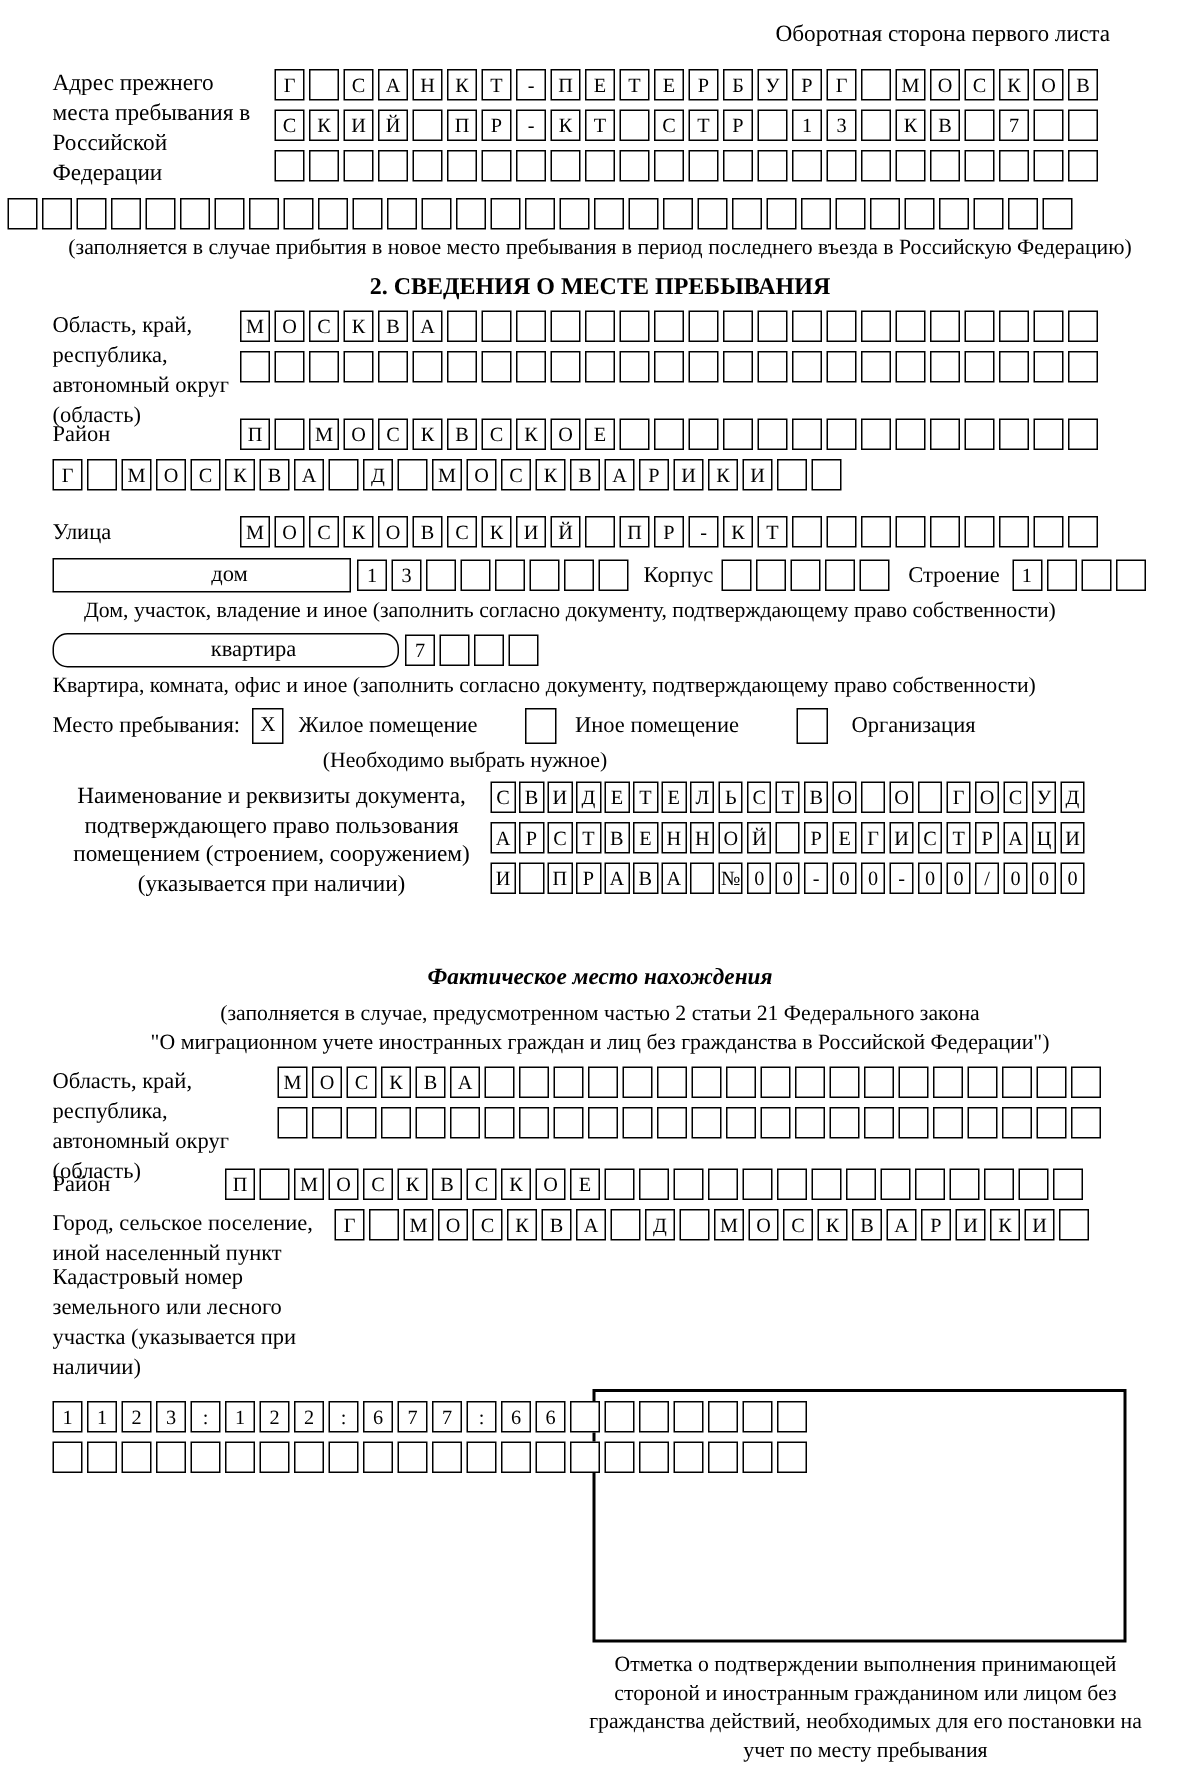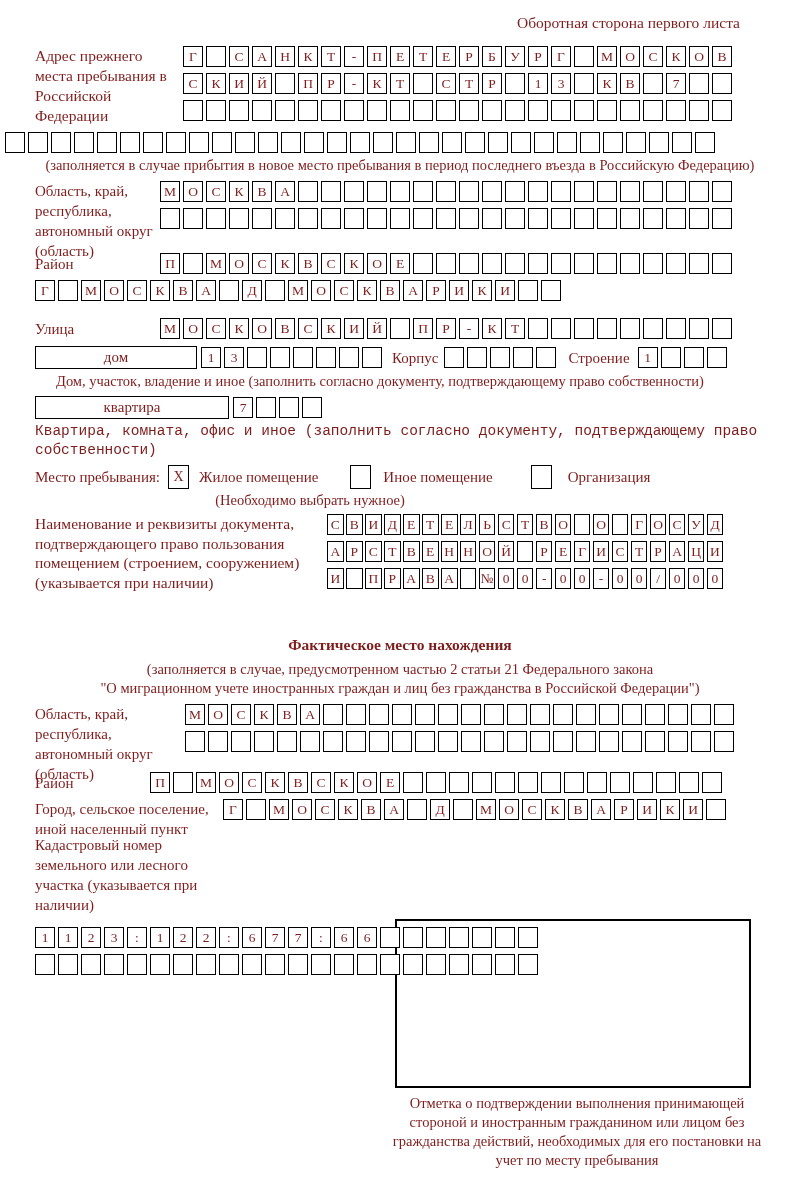--- a/index.html
+++ b/index.html
@@ -1,19 +1,19 @@
 <!DOCTYPE html>
 <html><head>
 <meta charset="utf-8">
 <style>
   * { box-sizing: content-box; }
   html,body { margin:0; padding:0; background:#fff; }
   .page {
     width:800px; height:1180px; overflow:hidden; position:relative;
-    background:#fff; color:#7f1d1d;
+    background:#fff; color:#000000;
     font-family:"Liberation Serif", serif;
   }
   .corner { padding:14px 60px 0 0; text-align:right; font-size:15.5px; }
 
   
   .grid { display:flex; gap:3px; flex:none; }
   .cell {
     display:inline-flex; align-items:center; justify-content:center;
     width:18px; height:19px; border:1.5px solid #000; flex:none;
     font-size:13.5px; line-height:1; background:#fff;
@@ -25,21 +25,21 @@
   .field { display:flex; align-items:flex-start; margin-left:35px; }
   .flabel { font-size:15px; line-height:20px; flex:none; }
 
   .note { font-size:14.5px; line-height:19px; }
   .center { text-align:center; }
   .h2 { text-align:center; font-weight:bold; font-size:16px; }
   .h3 { text-align:center; font-weight:bold; font-size:15.5px; }
 
   .widebox {
     height:21px; border:1.6px solid #000; text-align:center;
-    font-size:15px; line-height:21px; flex:none; background:#fff;
+    font-size:15px; line-height:21px; flex:none; background:#fff;padding-left:37px;
   }
   .inline-label { font-size:15px; line-height:22px; white-space:nowrap; flex:none; }
   .hrow { display:flex; align-items:center; margin-left:35px; gap:4px; }
 
   .cb { width:19px; height:22px; font-size:14px; }
   .stayrow { display:flex; align-items:center; margin-left:35px; }
 
   .stampbox {
     width:352px; height:165px; border:2px solid #000;
     margin:8px 0 0 395px; background:#fff;
@@ -164,20 +164,21 @@
       <span class="cell"></span>
       <span class="cell"></span>
       <span class="cell"></span>
       <span class="cell"></span>
       <span class="cell"></span>
       <span class="cell"></span>
       <span class="cell"></span>
     </div>
   <div class="note center" style="margin-top:3px;">(заполняется в случае прибытия в новое место пребывания в период последнего въезда в Российскую Федерацию)</div>
 
+  <div class="h2" style="margin-top:8px;">2. СВЕДЕНИЯ О МЕСТЕ ПРЕБЫВАНИЯ</div>
 
   <div class="field" style="margin-top:6px;height:72px;">
     <div class="flabel" style="width:125px;">Область, край, республика, автономный округ (область)</div>
     <div class="gridcol">
       <div class="grid">
           <span class="cell">М</span>
           <span class="cell">О</span>
           <span class="cell">С</span>
           <span class="cell">К</span>
           <span class="cell">В</span>
@@ -346,42 +347,42 @@
     <div class="grid">
         <span class="cell">1</span>
         <span class="cell"></span>
         <span class="cell"></span>
         <span class="cell"></span>
       </div>
   </div>
   <div class="note" style="margin:3px 0 0 56px;">Дом, участок, владение и иное (заполнить согласно документу, подтверждающему право собственности)</div>
 
   <div class="hrow" style="margin-top:5px;">
-    <div class="widebox" style="width:192px;">квартира</div>
+    <div class="widebox" style="width:192px;border-radius:10px;">квартира</div>
     <div class="grid">
         <span class="cell">7</span>
         <span class="cell"></span>
         <span class="cell"></span>
         <span class="cell"></span>
       </div>
   </div>
-  <div class="note" style="margin:3px 0 0 35px;font-family:Liberation Mono, monospace;">Квартира, комната, офис и иное (заполнить согласно документу, подтверждающему право собственности)</div>
+  <div class="note" style="margin:3px 0 0 35px;">Квартира, комната, офис и иное (заполнить согласно документу, подтверждающему право собственности)</div>
 
   <div class="stayrow" style="margin-top:5px;">
     <span class="inline-label">Место пребывания:</span>
     <span class="cell cb" style="margin-left:8px;">X</span>
     <span class="inline-label" style="margin-left:10px;">Жилое помещение</span>
     <span class="cell cb" style="margin-left:32px;"></span>
     <span class="inline-label" style="margin-left:12px;">Иное помещение</span>
     <span class="cell cb" style="margin-left:38px;"></span>
     <span class="inline-label" style="margin-left:16px;">Организация</span>
   </div>
   <div class="note" style="margin-top:2px;width:620px;text-align:center;">(Необходимо выбрать нужное)</div>
 
-  <div class="field" style="margin-top:4px;height:118px;">
+  <div class="field" style="margin-top:4px;height:118px;text-align:center;">
     <div class="flabel" style="width:292px;line-height:19.5px;font-size:15.5px;">Наименование и реквизиты документа, подтверждающего право пользования помещением (строением, сооружением) (указывается при наличии)</div>
     <div class="gridcol" style="gap:6px;">
       <div class="grid tight">
           <span class="cell">С</span>
           <span class="cell">В</span>
           <span class="cell">И</span>
           <span class="cell">Д</span>
           <span class="cell">Е</span>
           <span class="cell">Т</span>
           <span class="cell">Е</span>
@@ -442,21 +443,21 @@
           <span class="cell">0</span>
           <span class="cell">0</span>
           <span class="cell">/</span>
           <span class="cell">0</span>
           <span class="cell">0</span>
           <span class="cell">0</span>
         </div>
     </div>
   </div>
 
-  <div class="h3" style="margin-top:4px;">Фактическое место нахождения</div>
+  <div class="h3" style="margin-top:4px;font-style:italic;">Фактическое место нахождения</div>
   <div class="note center" style="margin-top:6px;">(заполняется в случае, предусмотренном частью 2 статьи 21 Федерального закона</div>
   <div class="note center">"О миграционном учете иностранных граждан и лиц без гражданства в Российской Федерации")</div>
 
   <div class="field" style="margin-top:6px;height:64px;">
     <div class="flabel" style="width:150px;">Область, край, республика, автономный округ (область)</div>
     <div class="gridcol">
       <div class="grid">
           <span class="cell">М</span>
           <span class="cell">О</span>
           <span class="cell">С</span>

